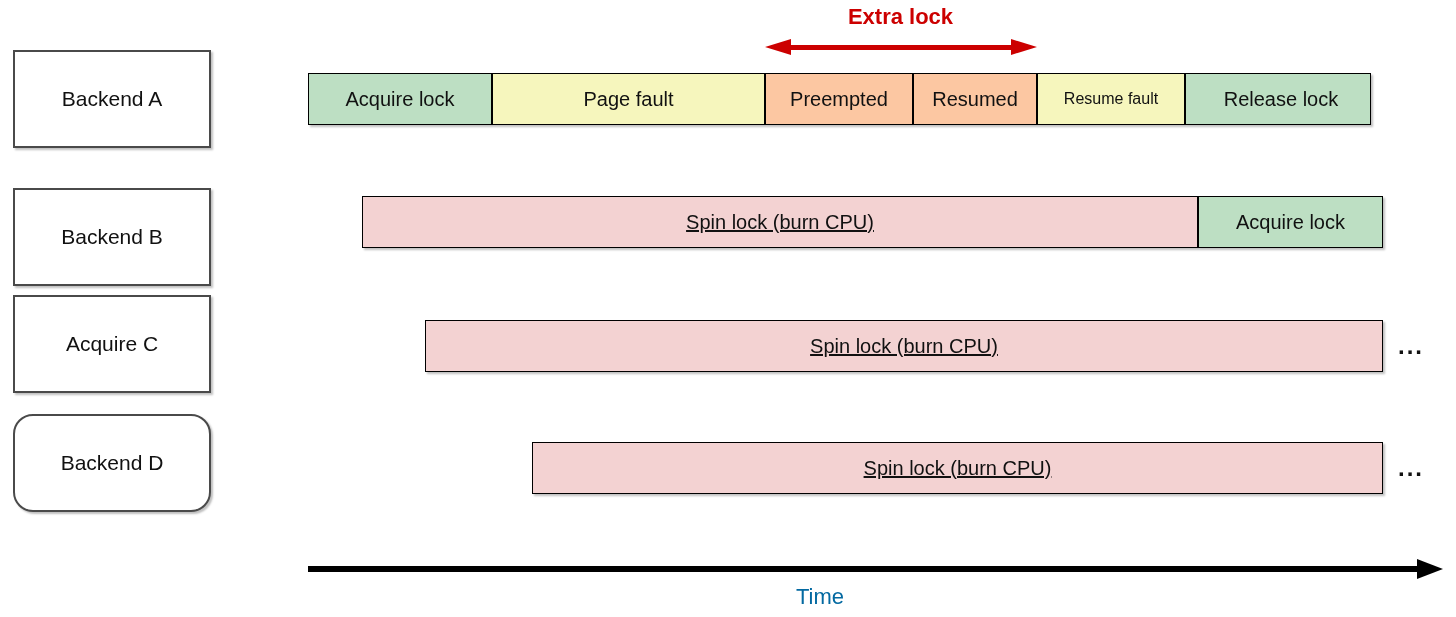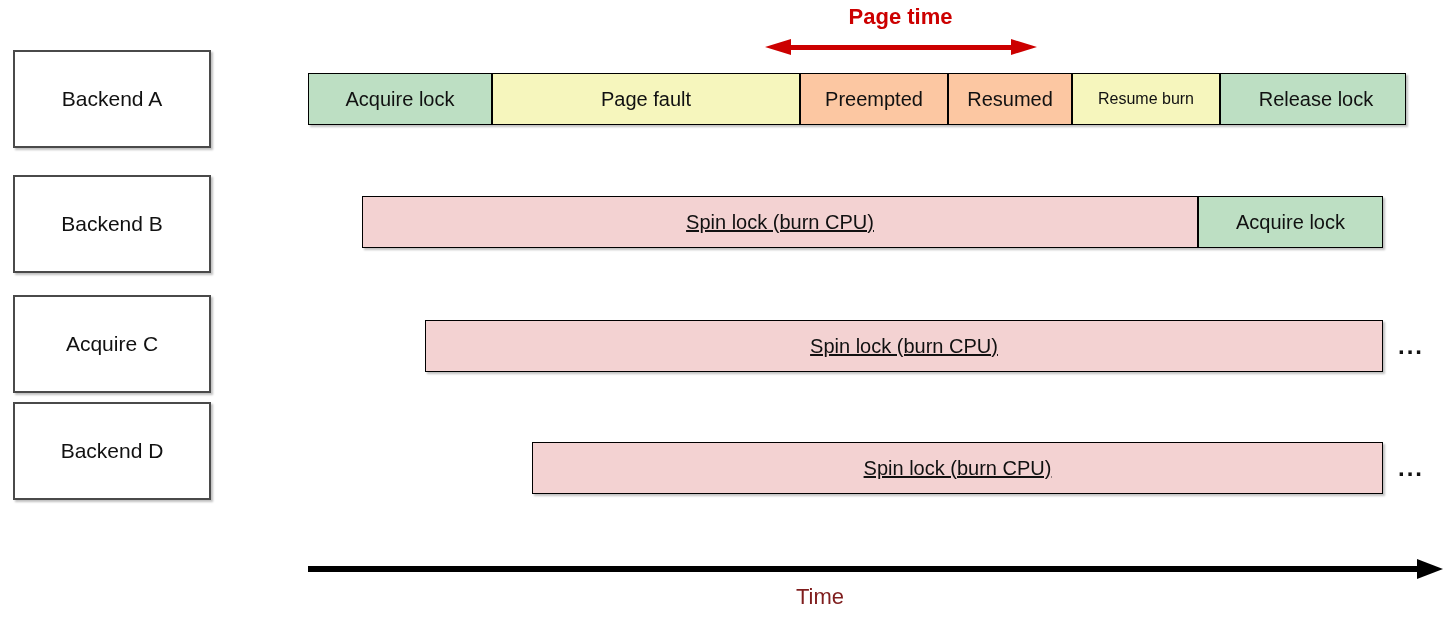--- a/index.html
+++ b/index.html
@@ -56,62 +56,62 @@
   }
   .time-arrow { position:absolute; left:308px; top:559px; width:1135px; height:20px; }
   .time-arrow .line { position:absolute; left:0; right:20px; top:7px; height:6px; background:#000; }
   .time-arrow .head-right {
     position:absolute; right:0; top:0; width:0; height:0;
     border-top:10px solid transparent; border-bottom:10px solid transparent;
     border-left:26px solid #000;
   }
   .time-label {
     position:absolute; left:760px; top:584px; width:120px;
-    text-align:center; font-size:22px; color:#7f1d1d;
+    text-align:center; font-size:22px; color:#0369a1;
   }
 </style>
 </head>
 <body>
 
 <div class="canvas">
-  <div class="extra-time-label">Page time</div>
+  <div class="extra-time-label">Extra lock</div>
 
   <div class="double-arrow">
     <span class="head-left"></span>
     <span class="line"></span>
     <span class="head-right"></span>
   </div>
 
   <div id="lanes">
       <div class="backend-box" style="top: 50px;">
         <span>Backend A</span>
       </div>
       <div class="bar" style="left: 308px; top: 73px;">
         <div class="segment seg-green" style="width: 184px;">Acquire lock</div>
-        <div class="segment seg-yellow" style="width: 308px;">Page fault</div>
+        <div class="segment seg-yellow" style="width: 273px;">Page fault</div>
         <div class="segment seg-orange" style="width: 148px;">Preempted</div>
         <div class="segment seg-orange" style="width: 124px; text-align: right;">Resumed</div>
-        <div class="segment seg-yellow small" style="width: 148px;">Resume burn</div>
+        <div class="segment seg-yellow small" style="width: 148px;">Resume fault</div>
         <div class="segment seg-green" style="width: 186px; padding-left: 6px;">Release lock</div>
       </div>
-      <div class="backend-box" style="top: 175px;">
+      <div class="backend-box" style="top: 188px;">
         <span>Backend B</span>
       </div>
       <div class="bar" style="left: 362px; top: 196px;">
         <div class="segment seg-pink" style="width: 836px;">Spin lock (burn CPU)</div>
         <div class="segment seg-green" style="width: 185px;">Acquire lock</div>
       </div>
       <div class="backend-box" style="top: 295px;">
         <span>Acquire C</span>
       </div>
       <div class="bar" style="left: 425px; top: 320px;">
         <div class="segment seg-pink" style="width: 958px;">Spin lock (burn CPU)</div>
       </div>
       <div class="ellipsis" style="top: 320px;">...</div>
-      <div class="backend-box" style="top: 402px;">
+      <div class="backend-box" style="top: 414px; border-radius: 20px;">
         <span>Backend D</span>
       </div>
       <div class="bar" style="left: 532px; top: 442px;">
         <div class="segment seg-pink" style="width: 851px;">Spin lock (burn CPU)</div>
       </div>
       <div class="ellipsis" style="top: 442px;">...</div>
     </div>
 
   <div class="time-arrow">
     <span class="line"></span>

